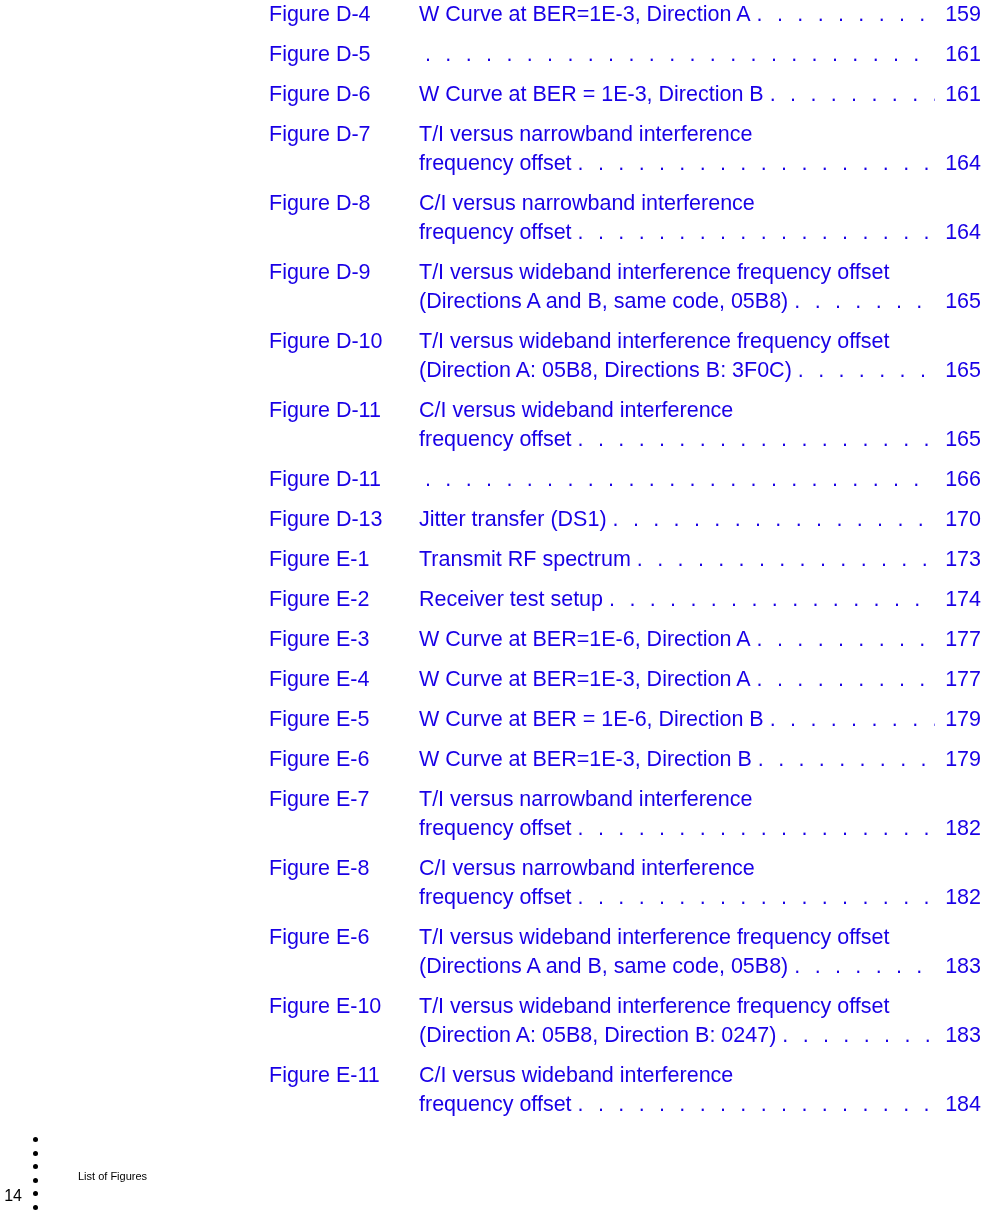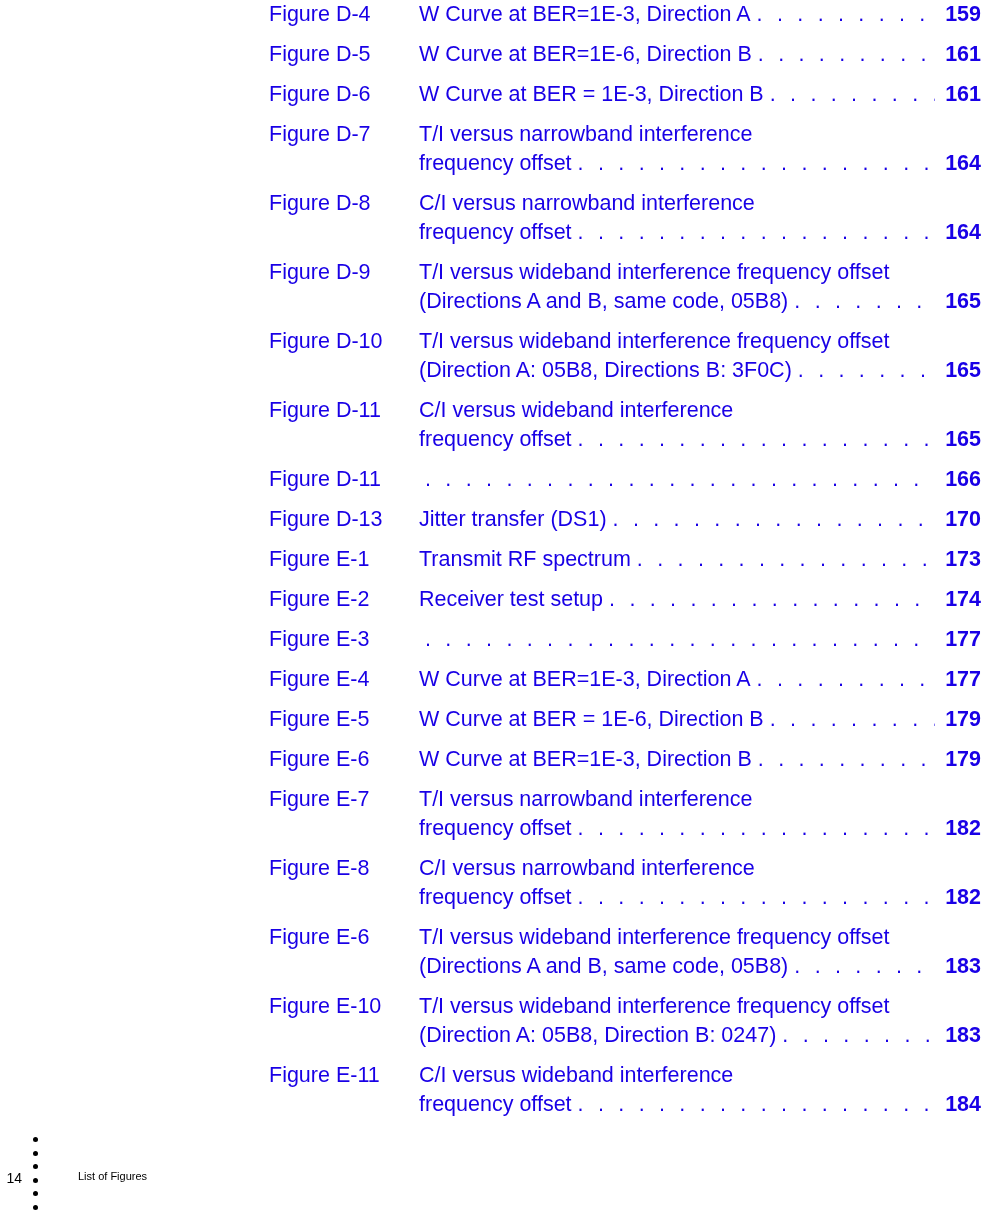--- a/index.html
+++ b/index.html
@@ -66,39 +66,38 @@
   }
   .lof-leader::before {
     content: ". . . . . . . . . . . . . . . . . . . . . . . . . . . . . . . . . . . . . . . . . . . . . . . . . . . . . . . . . . . . . . . .";
   }
 
   .lof-page {
     flex: 0 0 auto;
     width: 42px;
     text-align: right;
     white-space: nowrap;
-    font-weight: bold;
   }
 
   
   #footer {
     position: absolute;
     left: 0;
     bottom: 0;
     width: 991px;
     height: 92px;
   }
 
   #footer-page-number {
     position: absolute;
     left: 0px;
-    top: 41px;
+    top: 58px;
     width: 22px;
     text-align: right;
-    font-size: 14px;
+    font-size: 16px;
     color: #000000;
   }
 
   #footer-dots {
     position: absolute;
     left: 33px;
     top: 8px;
     display: flex;
     flex-direction: column;
     gap: 8.5px;
@@ -131,21 +130,20 @@
           <span class="lof-title">W Curve at BER=1E-3, Direction A</span>
           <span class="lof-leader"></span>
           <span class="lof-page">159</span>
         </div>
       </div>
     </div>
     <div class="lof-entry">
       <div class="lof-label">Figure D-5</div>
       <div class="lof-body">
         <div class="lof-line">
-          <span class="lof-title">W Curve at BER=1E-6, Direction B</span>
           <span class="lof-leader"></span>
           <span class="lof-page">161</span>
         </div>
       </div>
     </div>
     <div class="lof-entry">
       <div class="lof-label">Figure D-6</div>
       <div class="lof-body">
         <div class="lof-line">
           <span class="lof-title">W Curve at BER = 1E-3, Direction B</span>
@@ -255,20 +253,21 @@
           <span class="lof-title">Receiver test setup</span>
           <span class="lof-leader"></span>
           <span class="lof-page">174</span>
         </div>
       </div>
     </div>
     <div class="lof-entry">
       <div class="lof-label">Figure E-3</div>
       <div class="lof-body">
         <div class="lof-line">
+          <span class="lof-title">W Curve at BER=1E-6, Direction A</span>
           <span class="lof-leader"></span>
           <span class="lof-page">177</span>
         </div>
       </div>
     </div>
     <div class="lof-entry">
       <div class="lof-label">Figure E-4</div>
       <div class="lof-body">
         <div class="lof-line">
           <span class="lof-title">W Curve at BER=1E-3, Direction A</span>

